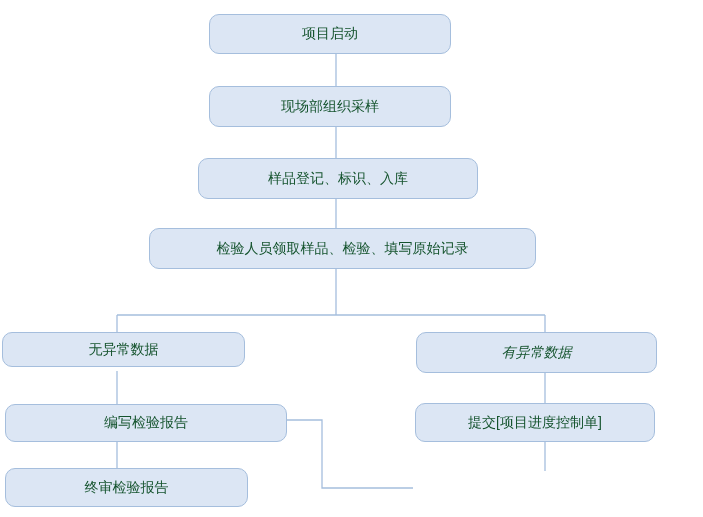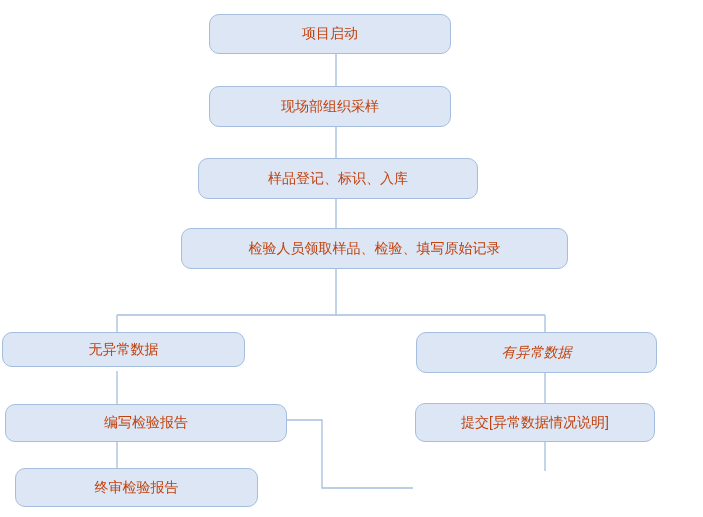--- a/index.html
+++ b/index.html
@@ -26,33 +26,33 @@
     position: absolute;
     box-sizing: border-box;
     background: #dce6f4;
     border: 1px solid #a5bedd;
     border-radius: 10px;
     display: flex;
     align-items: center;
     justify-content: center;
     text-align: center;
     font-size: 14px;
-    color: #c2410c;
+    color: #14532d;
     line-height: 1.1;
     padding: 15px 6px;
   }
   
   #n-start    { left: 209px; top: 14px;  width: 242px; height: 40px; }
   #n-sampling { left: 209px; top: 86px;  width: 242px; height: 41px; text-align: right; }
   #n-register { left: 198px; top: 158px; width: 280px; height: 41px; }
-  #n-inspect  { left: 149px; top: 228px; width: 387px; height: 41px; margin-left: 32px; }
+  #n-inspect  { left: 149px; top: 228px; width: 387px; height: 41px; }
   #n-normal   { left: 2px;   top: 332px; width: 243px; height: 35px; }
   #n-abnormal { left: 416px; top: 332px; width: 241px; height: 41px; font-style: italic; }
   #n-write    { left: 5px;   top: 404px; width: 282px; height: 38px; }
-  #n-final    { left: 15px;   top: 468px; width: 243px; height: 39px; }
+  #n-final    { left: 5px;   top: 468px; width: 243px; height: 39px; }
   #n-submit   { left: 415px; top: 403px; width: 240px; height: 39px; }
   #n-sales    { left: 413px; top: 471px; width: 285px; height: 42px; }
 </style>
 </head>
 <body>
 
 <div id="canvas">
 
   <svg id="connector-layer" viewBox="0 0 703 517" xmlns="http://www.w3.org/2000/svg">
     <g fill="none" stroke="#a5bedd" stroke-width="1.3">
@@ -95,17 +95,17 @@
 
   <div class="node" id="n-write">
     <span>编写检验报告</span>
   </div>
 
   <div class="node" id="n-final">
     <span>终审检验报告</span>
   </div>
 
   <div class="node" id="n-submit">
-    <span>提交[异常数据情况说明]</span>
+    <span>提交[项目进度控制单]</span>
   </div>
 
 
 </div>
 
 </body></html>

